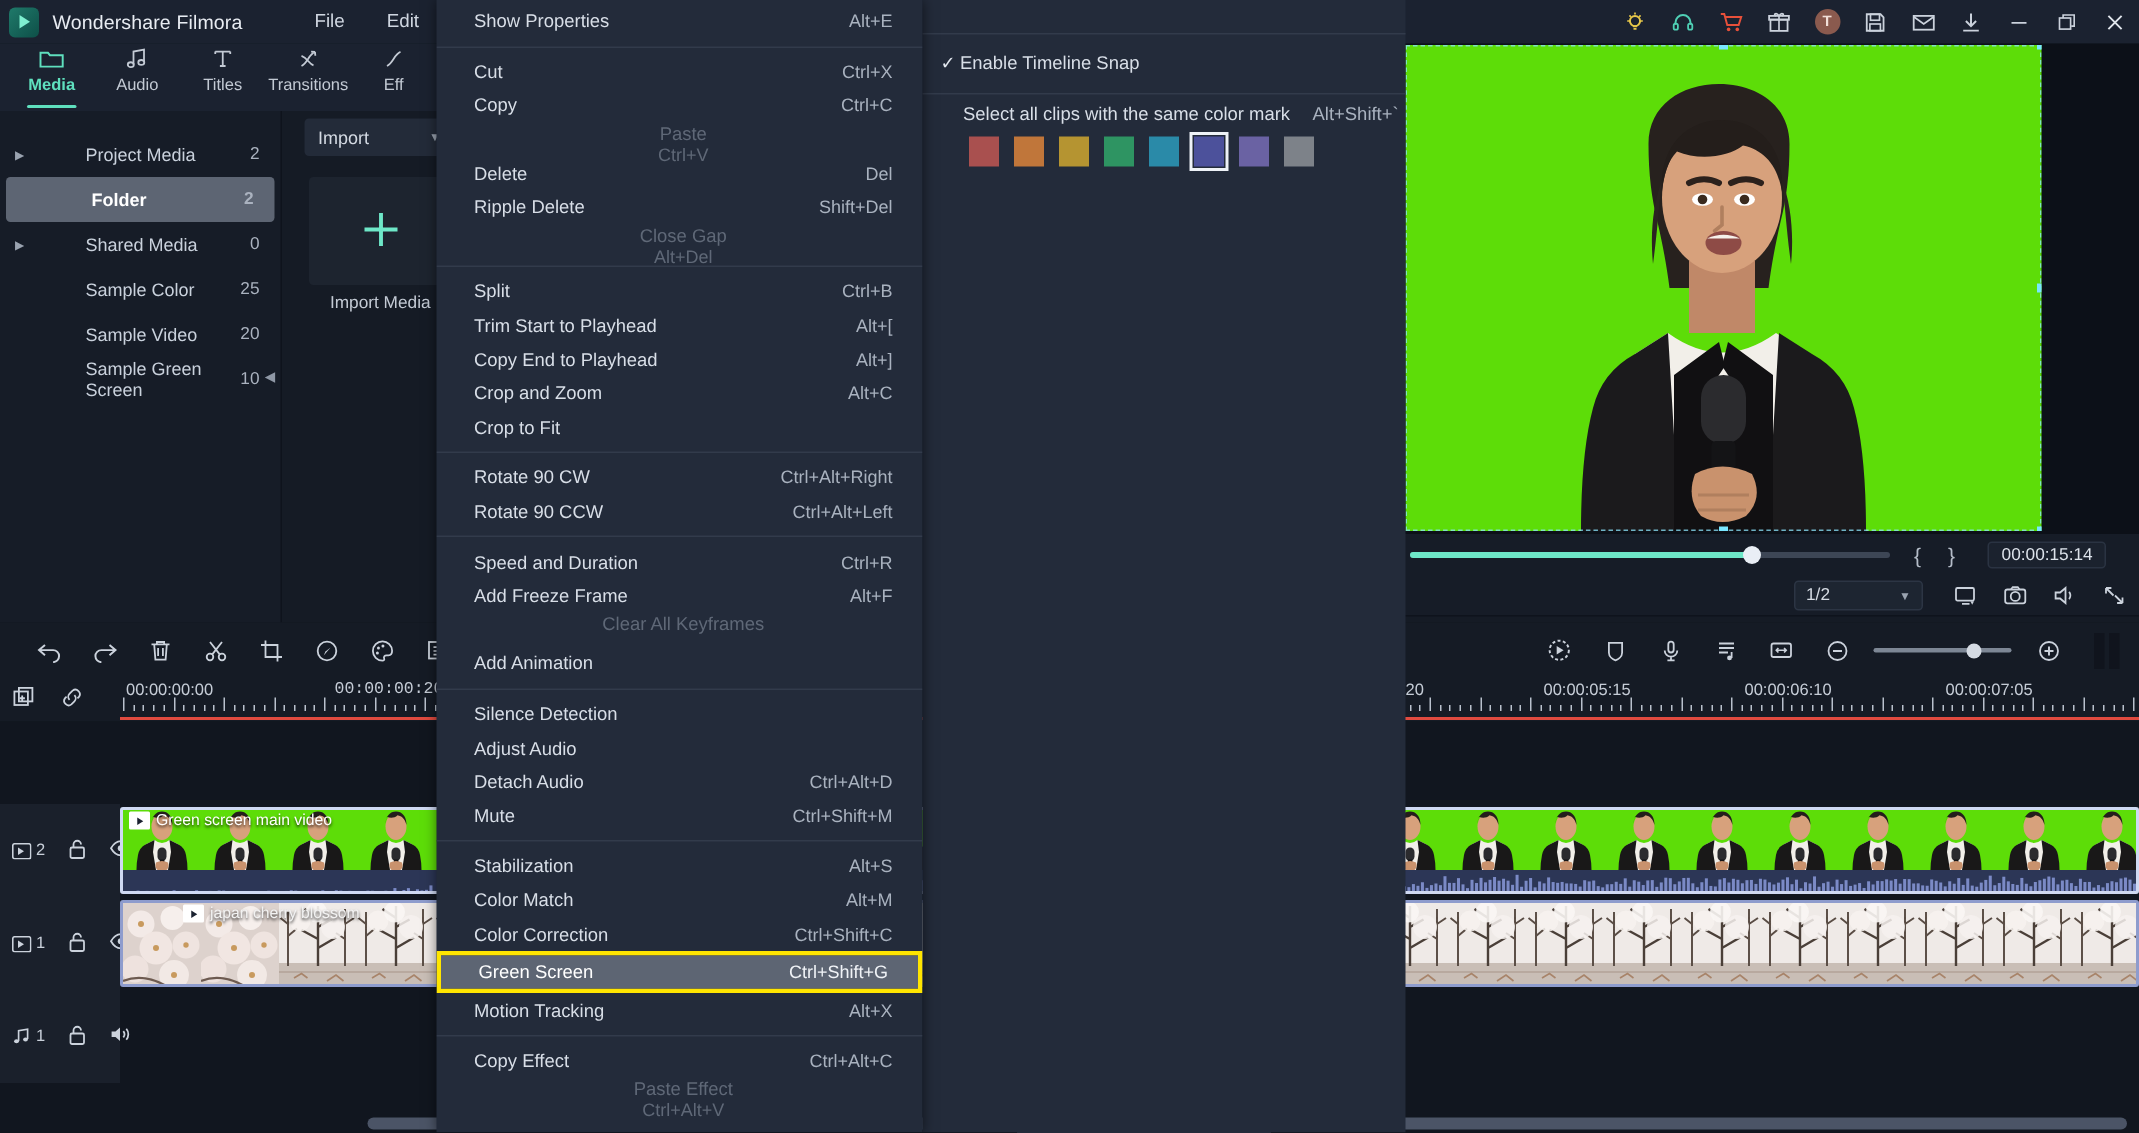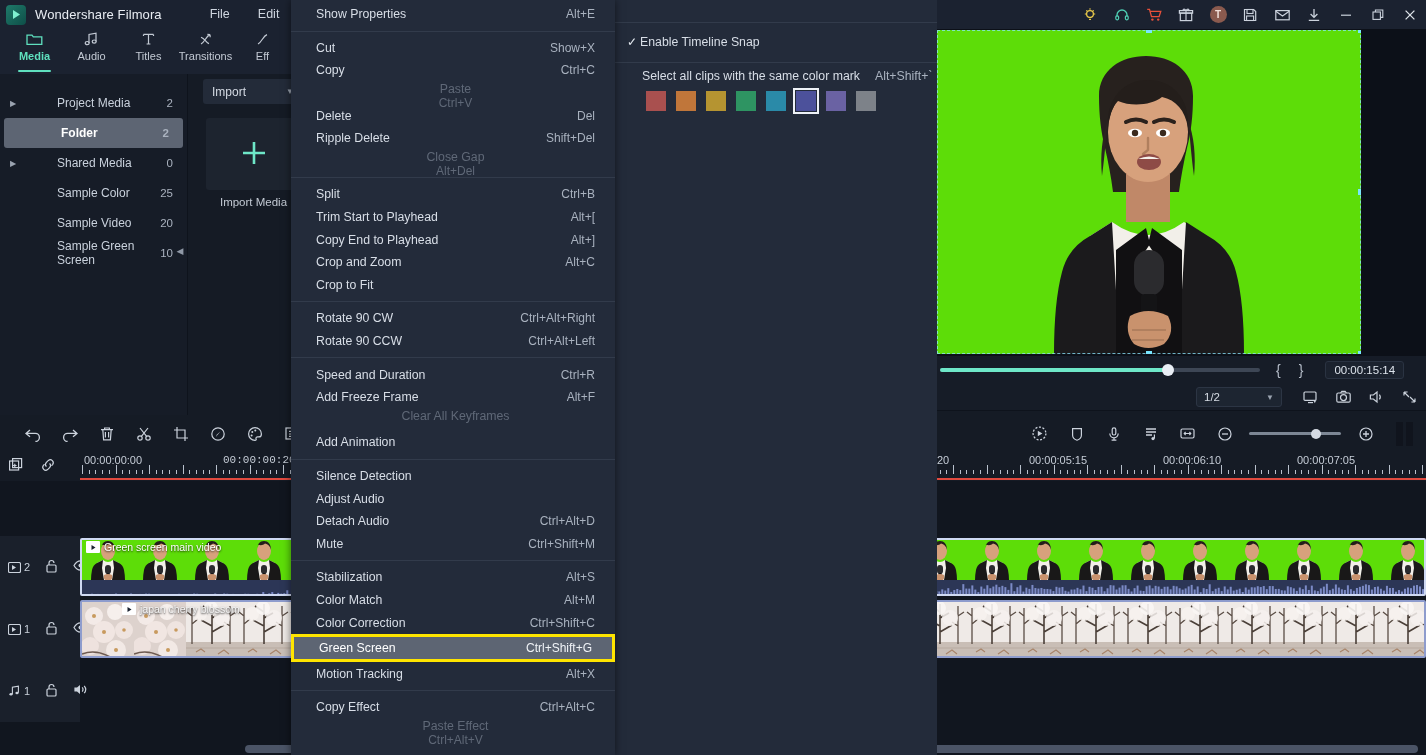--- a/index.html
+++ b/index.html
@@ -2043,21 +2043,21 @@
   </div>
 
   <div class="ctxmenu" id="ctxmenu">
       <div class="mi">
         <span>Show Properties</span>
         <span class="sc">Alt+E</span>
       </div>
       <div class="msep"></div>
       <div class="mi">
         <span>Cut</span>
-        <span class="sc">Show+X</span>
+        <span class="sc">Ctrl+X</span>
       </div>
       <div class="mi">
         <span>Copy</span>
         <span class="sc">Ctrl+C</span>
       </div>
       <div class="mi dis">
         <span>Paste</span>
         <span class="sc">Ctrl+V</span>
       </div>
       <div class="mi">

